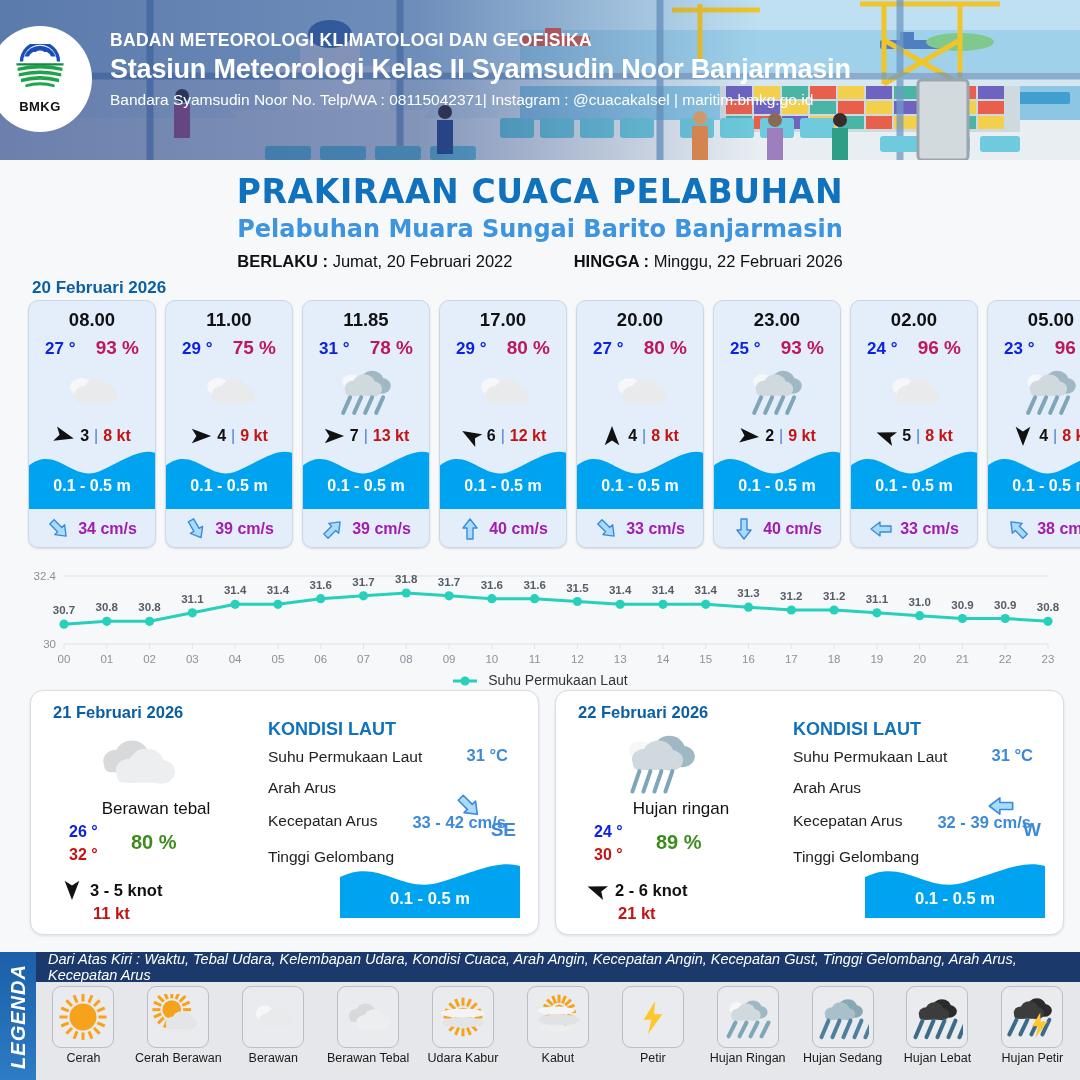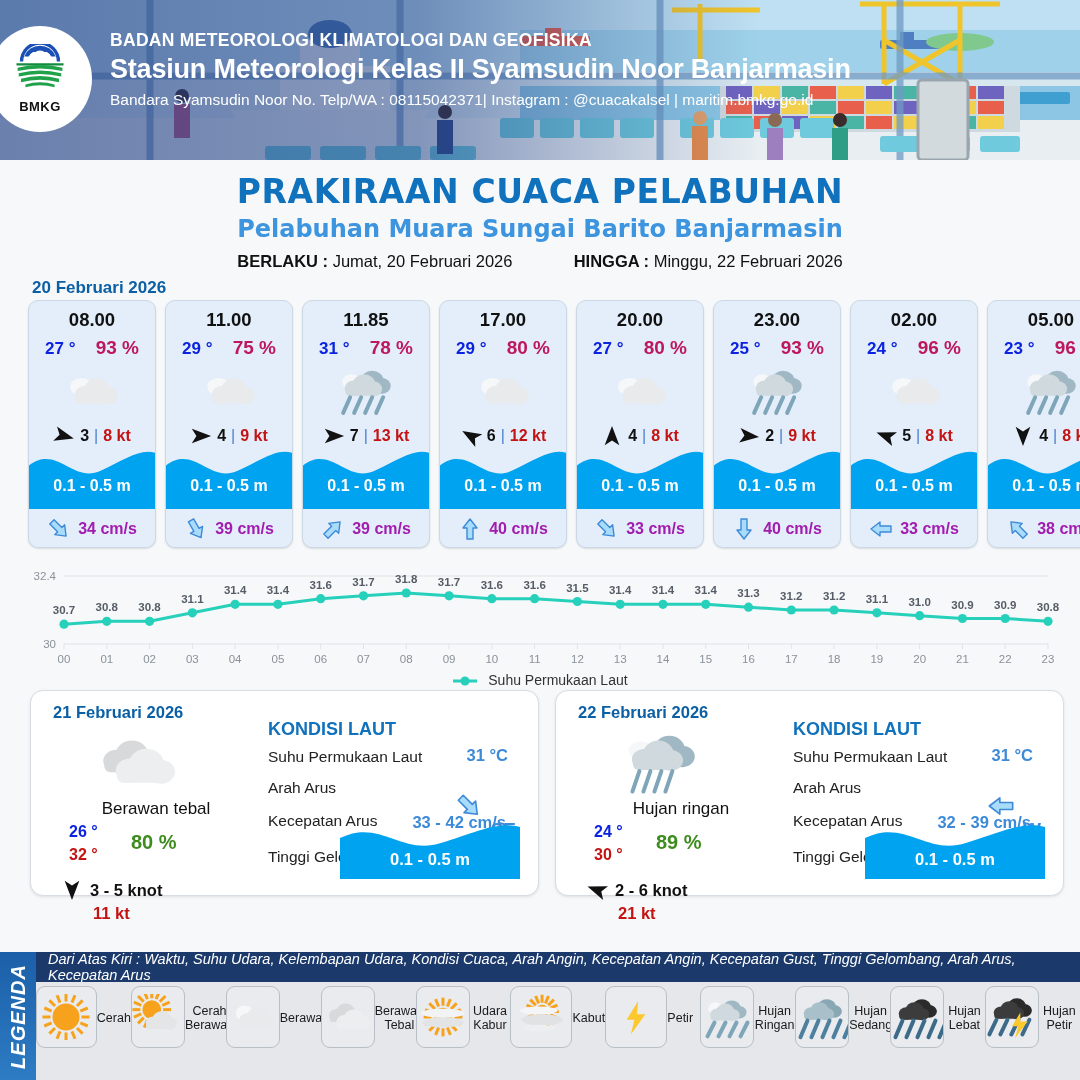--- a/index.html
+++ b/index.html
@@ -89,21 +89,21 @@
   }
   .legend-line {
     position:absolute; left:0; top:672px; width:1080px;
     text-align:center; font-size:14px; color:#333;
   }
   .legend-line .swatch { display:inline-block; vertical-align:middle; margin-right:6px;}
 
   
   .panels { position:absolute; left:30px; top:690px; display:flex; gap:16px; }
   .panel {
-    width:509px; height:206px; background:#fff;
+    width:509px; height:245px; background:#fff;
     border:1px solid #d8dde3; border-radius:13px;
     box-shadow:0 1px 3px rgba(0,0,0,.1);
     position:relative;
   }
   .p-date { position:absolute; left:22px; top:12px; font-size:16.5px; font-weight:bold; color:#0b5fa5;}
   .p-icon { position:absolute; left:60px; top:38px; }
   .p-cond { position:absolute; left:0; top:108px; width:250px; text-align:center; font-size:17px; color:#111;}
   .p-tmin { position:absolute; left:38px; top:132px; font-size:16px; font-weight:bold; color:#0b22e0;}
   .p-tmax { position:absolute; left:38px; top:155px; font-size:16px; font-weight:bold; color:#c41313;}
   .p-hum  { position:absolute; left:100px; top:140px; font-size:20px; font-weight:bold; color:#3f8c1e;}
@@ -136,21 +136,21 @@
   }
   .leg-cap {
     position:absolute; left:36px; top:0; width:1044px; height:30px;
     background:#1b3a6b; color:#fff; font-size:14.5px; font-style:italic;
     display:flex; align-items:center; padding-left:12px;
   }
   .leg-items {
     position:absolute; left:36px; top:30px; width:1044px; height:98px;
     background:#e5e7ea; display:flex; align-items:flex-start; padding-top:4px;
   }
-  .leg-item { width:94.9px; display:flex; flex-direction:row; align-items:center;}
+  .leg-item { width:94.9px; display:flex; flex-direction:column; align-items:center;}
   .leg-box {
     width:62px; height:62px; background:#e9ebee;
     border:1px solid #b9bfc6; border-radius:9px;
     display:flex; align-items:center; justify-content:center;
   }
   .leg-name { font-size:12.5px; color:#1a1a1a; margin-top:4px; text-align:center; line-height:1.1;}
 </style>
 </head>
 <body>
 
@@ -292,21 +292,21 @@
     <div class="hdr-l2">Stasiun Meteorologi Kelas II Syamsudin Noor Banjarmasin</div>
     <div class="hdr-l3">Bandara Syamsudin Noor No. Telp/WA : 08115042371| Instagram : @cuacakalsel | maritim.bmkg.go.id</div>
   </div>
 </div>
 
 <div class="title-wrap">
   <div class="title-main">PRAKIRAAN CUACA PELABUHAN</div>
   <div class="title-sub">Pelabuhan Muara Sungai Barito Banjarmasin</div>
   <div class="title-dates">
     <span class="lbl">BERLAKU :</span>
-    <span>Jumat, 20 Februari 2026</span>
+    <span>Jumat, 20 Februari 2022</span>
     <span class="gap"></span>
     <span class="lbl">HINGGA :</span>
     <span>Minggu, 22 Februari 2026</span>
   </div>
 </div>
 
 <div class="day-label">20 Februari 2026</div>
 <div class="cards" id="cards">
     <div class="card">
       <div class="c-time">08.00</div>
@@ -886,21 +886,21 @@
              C 136.8 14.879999999999999, 158.4 3.7199999999999998, 180 9.92 L 180 62 L 0 62 Z" fill="#00a3ef"></path>
   </svg></div>
     <div class="p-waveTxt">0.1 - 0.5 m</div>
     </div>
   </div>
 
 <div class="legenda">
   <div class="leg-side">
     <span>LEGENDA</span>
   </div>
-  <div class="leg-cap">Dari Atas Kiri : Waktu, Suhu Udara, Kelembapan Udara, Kondisi Cuaca, Arah Angin, Kecepatan Angin, Kecepatan Gust, Tinggi Gelombang, Arah Arus, Kecepatan Arus</div>
+  <div class="leg-cap">Dari Atas Kiri : Waktu, Tebal Udara, Kelembapan Udara, Kondisi Cuaca, Arah Angin, Kecepatan Angin, Kecepatan Gust, Tinggi Gelombang, Arah Arus, Kecepatan Arus</div>
   <div class="leg-items" id="legItems">
       <div class="leg-item">
         <div class="leg-box">
           <svg width="52" height="46" viewBox="0 0 52 46">
             <line x1="41.519999999999996" y1="23" x2="49.519999999999996" y2="23" stroke="#f6a21d" stroke-width="3"></line>
             <line x1="40.33861034457517" y1="28.939246870306192" x2="47.72964660466546" y2="32.00071432922691" stroke="#f6a21d" stroke-width="3"></line>
             <line x1="36.97429724401522" y1="33.97429724401522" x2="42.6311514935076" y2="39.631151493507595" stroke="#f6a21d" stroke-width="3"></line>
             <line x1="31.939246870306192" y1="37.33861034457517" x2="35.00071432922691" y2="44.72964660466546" stroke="#f6a21d" stroke-width="3"></line>
             <line x1="26" y1="38.519999999999996" x2="26" y2="46.519999999999996" stroke="#f6a21d" stroke-width="3"></line>
             <line x1="20.060753129693808" y1="37.33861034457517" x2="16.99928567077309" y2="44.72964660466546" stroke="#f6a21d" stroke-width="3"></line>

